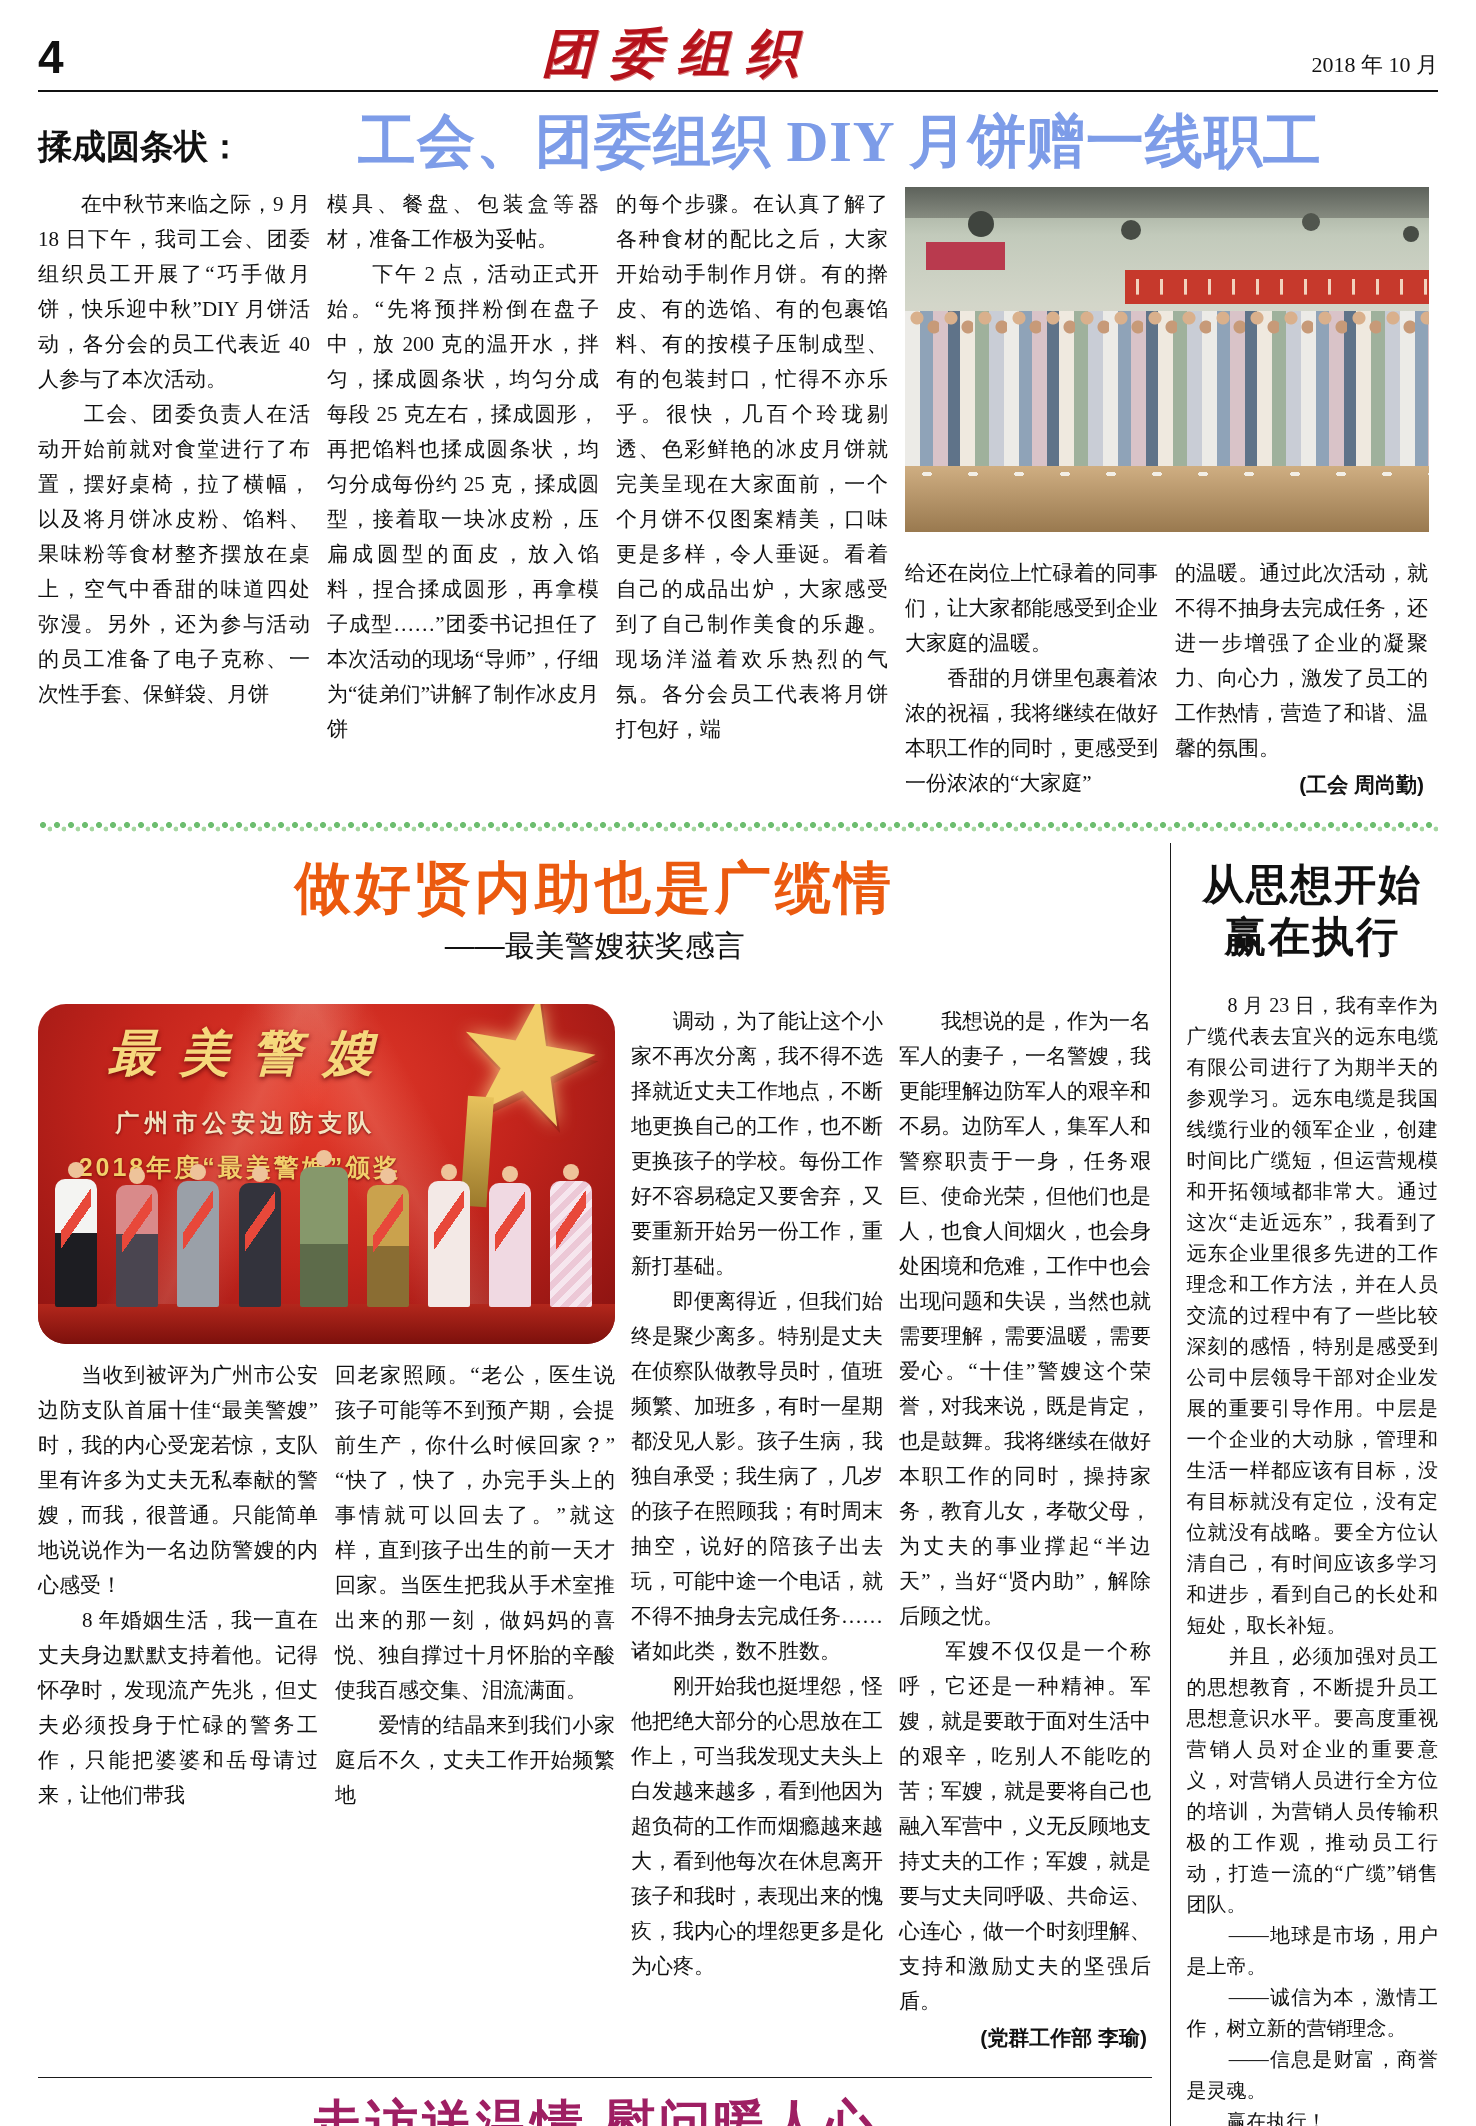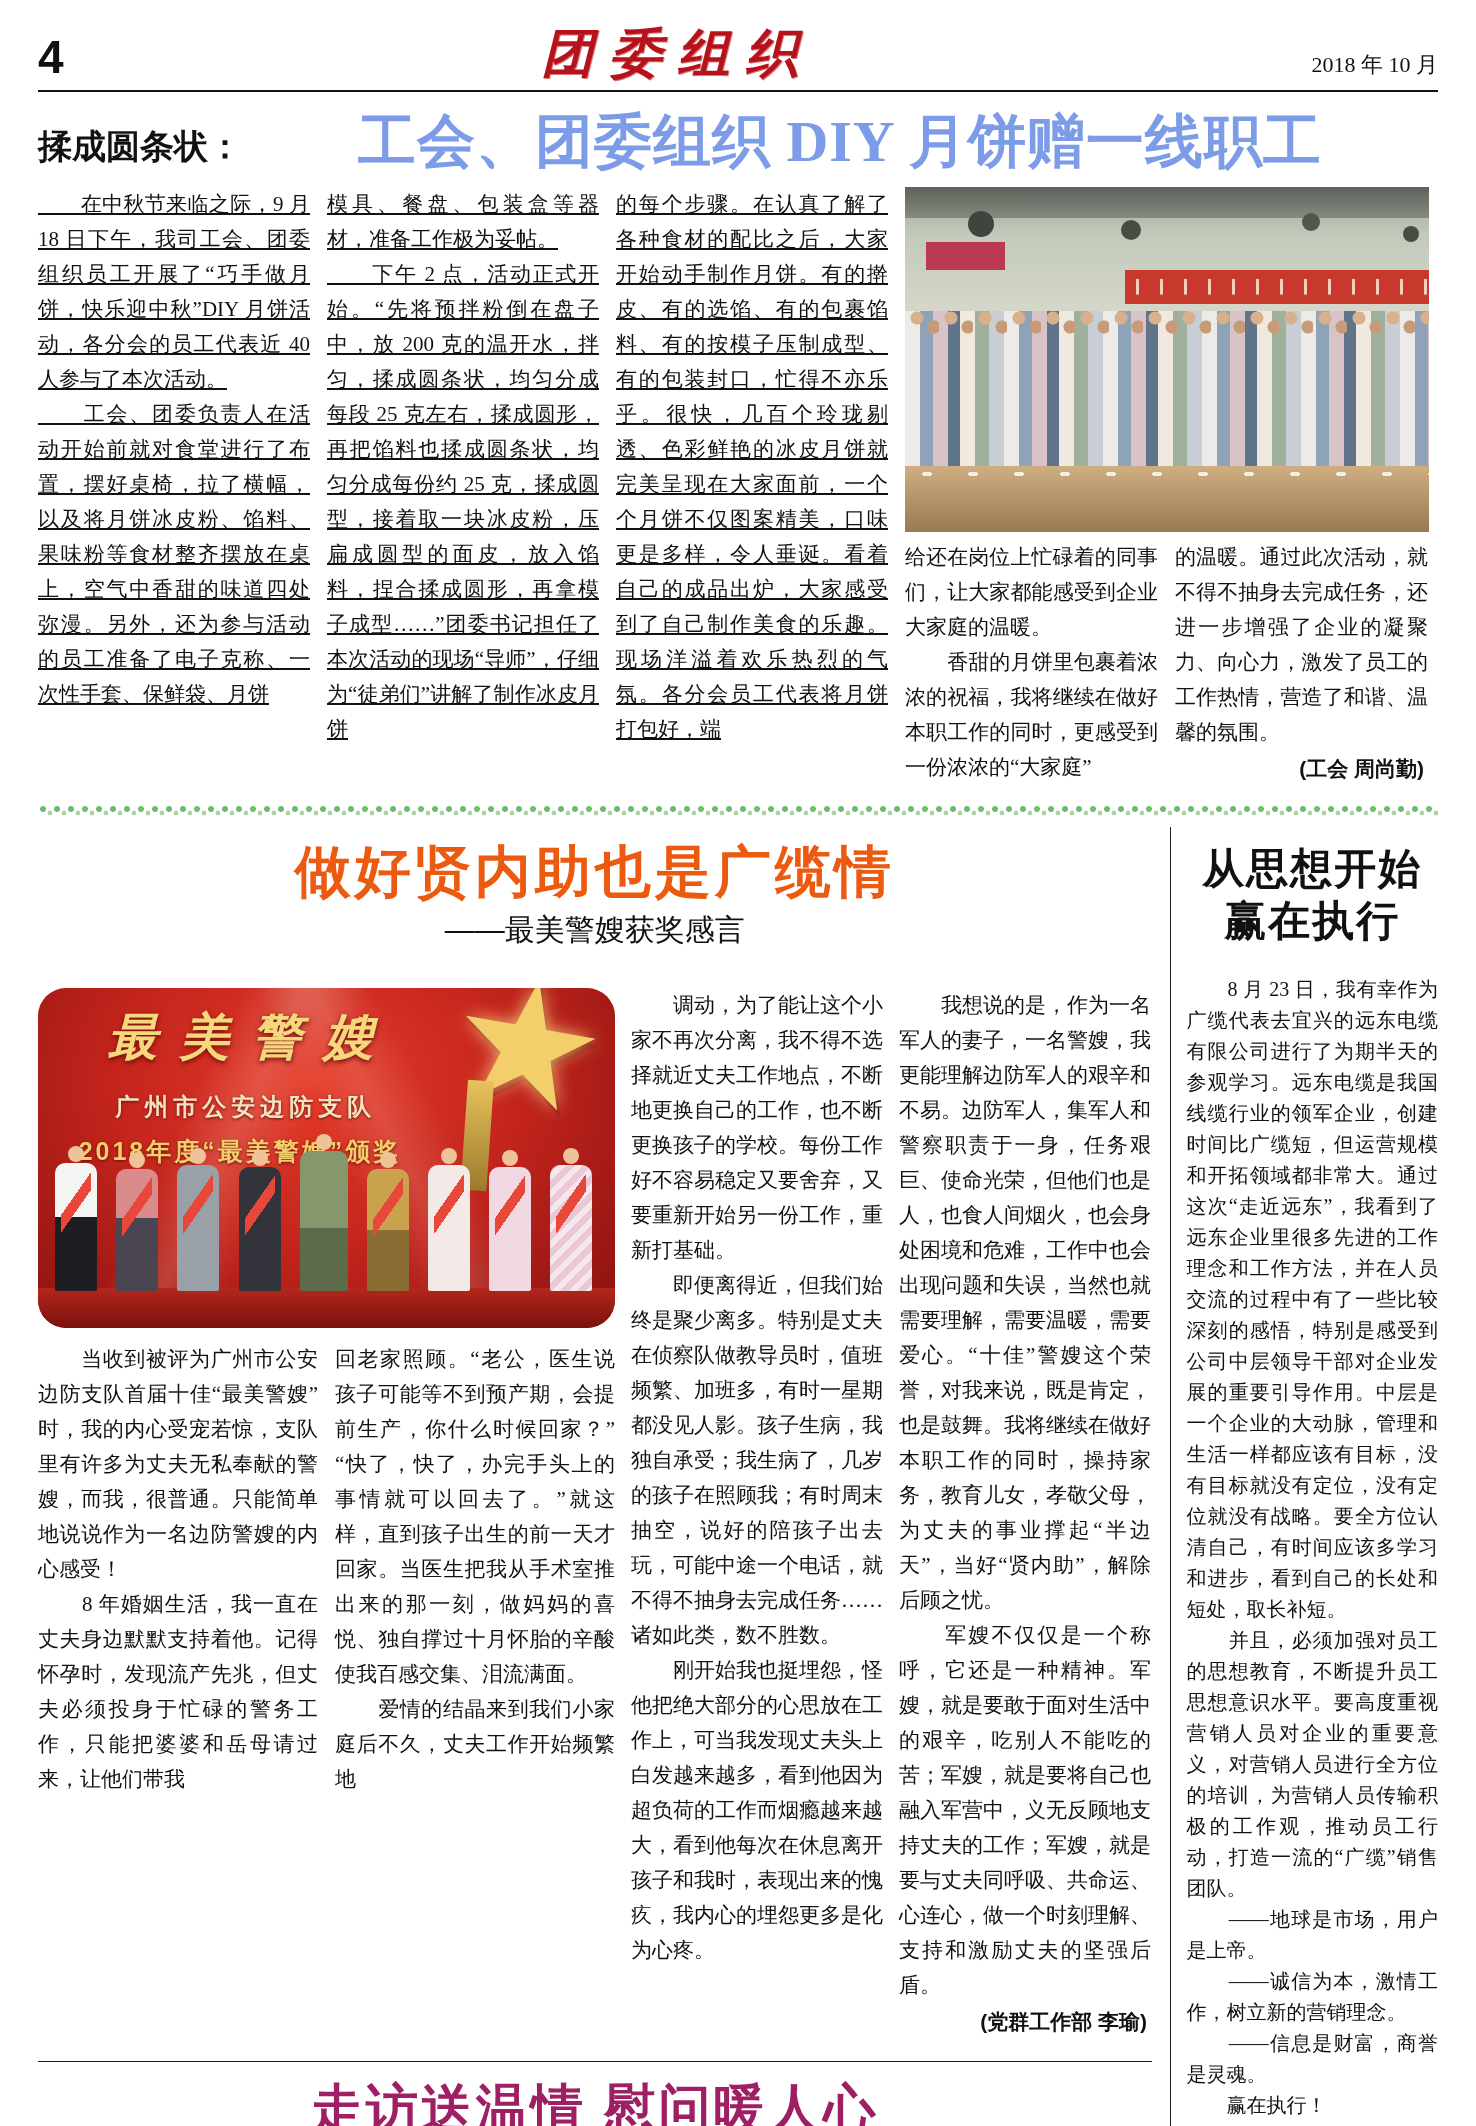--- a/index.html
+++ b/index.html
@@ -12,23 +12,23 @@
         color:#b5121b;letter-spacing:16px;text-shadow:1px 1px 0 #d87a7a;transform:translateX(-10px);}
   .hdr .date{font:22px/1 "Liberation Serif",serif;color:#111;padding-bottom:4px;}
   .hdr-rule{border:none;border-top:2.5px solid #111;margin:10px 0 0 0;}
   
   .a1-head{display:flex;align-items:flex-end;margin:20px 0 14px 0;}
   .a1-kicker{font:bold 34px/1.1 "Liberation Sans","DejaVu Sans",sans-serif;color:#111;white-space:nowrap;padding-bottom:8px;}
   .a1-title{flex:1;text-align:center;font:bold 58px/1.05 "Liberation Serif","DejaVu Serif",serif;
         color:#7d9ce8;letter-spacing:1px;}
   .a1-body{display:flex;gap:17px;margin-top:14px;}
   .col{box-sizing:border-box;}
-  .a1-col{width:272px;min-height:560px;text-decoration:underline;}
+  .a1-col{width:272px;min-height:560px;}
   .a1-right{width:524px;display:flex;flex-direction:column;}
-  .a1-right-cols{display:flex;gap:17px;margin-top:8px;}
+  .a1-right-cols{display:flex;gap:17px;margin-top:24px;}
   .a1-right-col{width:253px;}
   .para{margin:0;font:21px/35px "Liberation Serif","DejaVu Serif",serif;text-align:justify;text-justify:inter-ideograph;}
   .byline{font:bold 21px/38px "Liberation Sans","DejaVu Sans",sans-serif;text-align:right;padding-right:4px;}
   
   .photo1{position:relative;width:524px;height:345px;overflow:hidden;background:
      linear-gradient(180deg,#9aa394 0%,#c2cabb 14%,#d3d6c9 34%,#ded8cb 52%,#cbb9a4 72%,#8a7460 100%);}
   .photo1 .inner{position:absolute;inset:0;filter:blur(.5px);}
   .p1-ceiling{position:absolute;top:0;left:0;right:0;height:9%;background:linear-gradient(180deg,#5d625b,#868b80);}
   .p1-fan{position:absolute;top:7%;left:12%;width:26px;height:26px;border-radius:50%;background:#3f443e;
      box-shadow:150px 6px 0 -3px #474c45,330px -2px 0 -4px #51564e,430px 10px 0 -5px #474c45;}

